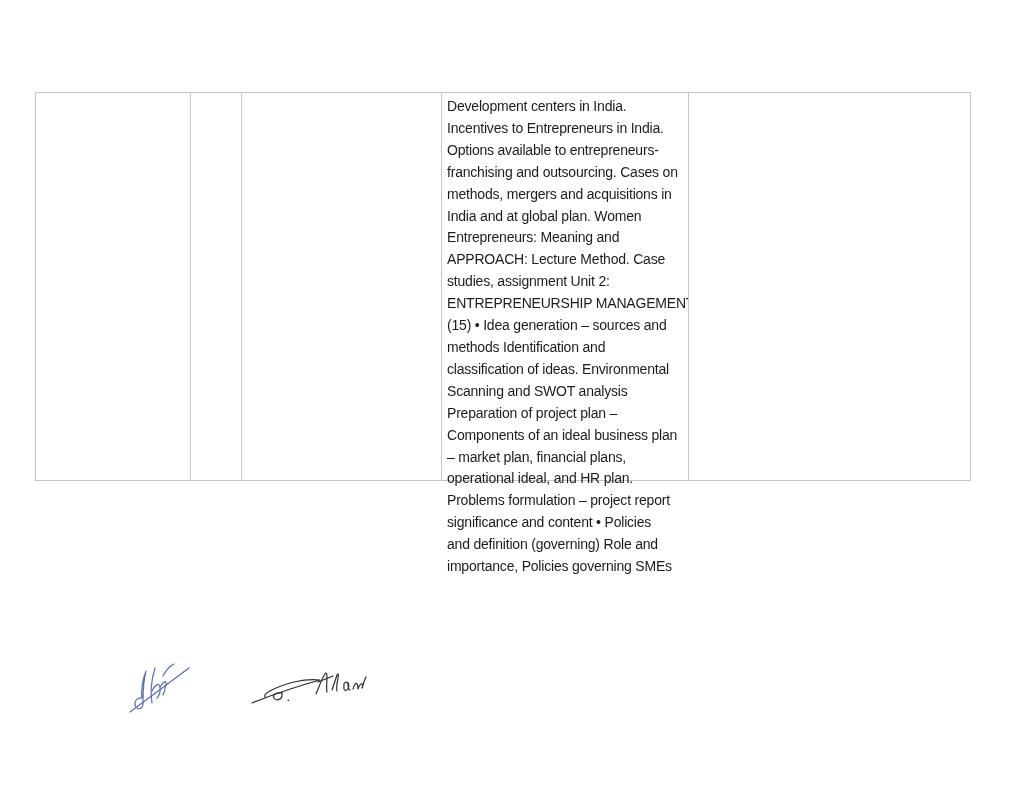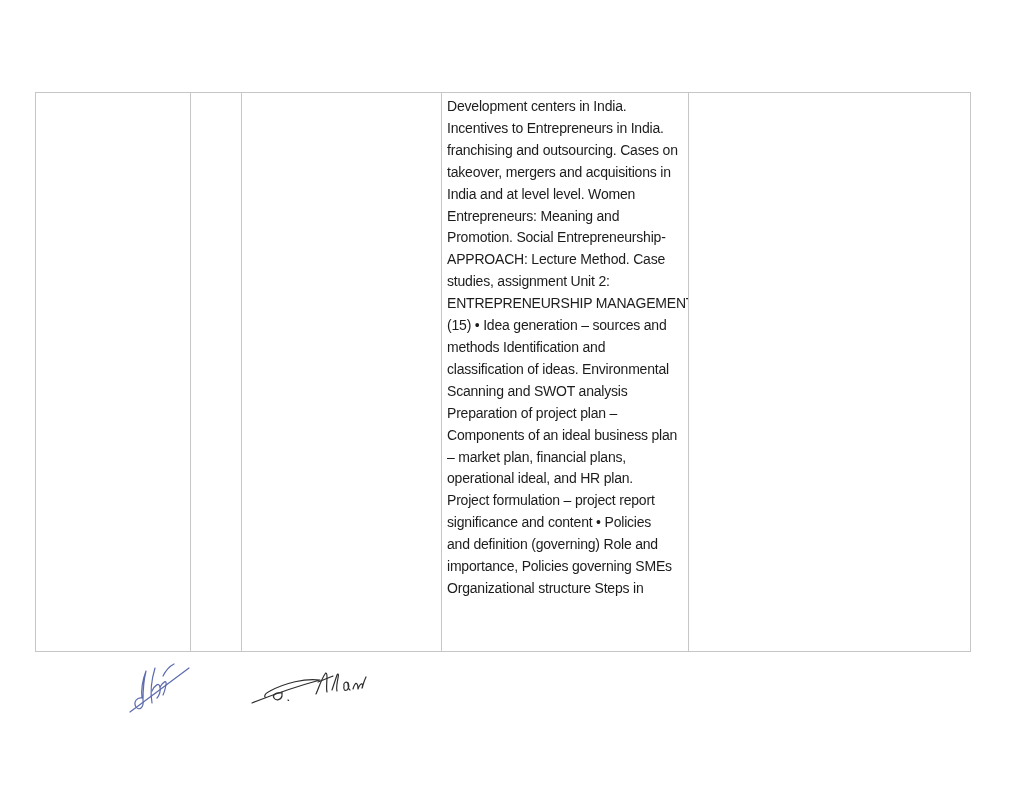--- a/index.html
+++ b/index.html
@@ -17,21 +17,21 @@
   .page {
     position: absolute;
     inset: 0;
     background: #ffffff;
   }
   .doc-table {
     position: absolute;
     left: 35px;
     top: 92px;
     width: 936px;
-    height: 560px;
+    height: 389px;
     box-sizing: border-box;
     border: 1px solid #c6c6c6;
     display: flex;
     background: #ffffff;
   }
   .cell {
     box-sizing: border-box;
     height: 100%;
     border-left: 1px solid #c6c6c6;
   }
@@ -64,41 +64,40 @@
 <div class="page">
 
   <div class="doc-table">
     <div class="cell col-1"></div>
     <div class="cell col-2"></div>
     <div class="cell col-3"></div>
     <div class="cell col-4">
       <div class="cell-text">
           <div class="text-line">Development centers in India.</div>
           <div class="text-line">Incentives to Entrepreneurs in India.</div>
+          <div class="text-line">Options available to entrepreneurs-</div>
           <div class="text-line">franchising and outsourcing. Cases on</div>
-          <div class="text-line">takeover, mergers and acquisitions in</div>
-          <div class="text-line">India and at level level. Women</div>
+          <div class="text-line">methods, mergers and acquisitions in</div>
+          <div class="text-line">India and at global plan. Women</div>
           <div class="text-line">Entrepreneurs: Meaning and</div>
-          <div class="text-line">Promotion. Social Entrepreneurship-</div>
           <div class="text-line">APPROACH: Lecture Method. Case</div>
           <div class="text-line">studies, assignment Unit 2:</div>
           <div class="text-line">ENTREPRENEURSHIP MANAGEMENT</div>
           <div class="text-line">(15) • Idea generation – sources and</div>
           <div class="text-line">methods Identification and</div>
           <div class="text-line">classification of ideas. Environmental</div>
           <div class="text-line">Scanning and SWOT analysis</div>
           <div class="text-line">Preparation of project plan –</div>
           <div class="text-line">Components of an ideal business plan</div>
           <div class="text-line">– market plan, financial plans,</div>
           <div class="text-line">operational ideal, and HR plan.</div>
-          <div class="text-line">Project formulation – project report</div>
+          <div class="text-line">Problems formulation – project report</div>
           <div class="text-line">significance and content • Policies</div>
           <div class="text-line">and definition (governing) Role and</div>
           <div class="text-line">importance, Policies governing SMEs</div>
-          <div class="text-line">Organizational structure Steps in</div>
         </div>
     </div>
     <div class="cell col-5"></div>
   </div>
 
   <svg id="sig-left" class="signature-svg" viewBox="120 655 80 70" xmlns="http://www.w3.org/2000/svg">
     <g fill="none" stroke-width="1.2" stroke-linecap="round" stroke-linejoin="round" stroke="#5c6bad">
       <path d="M 130 712 L 189 668"></path>
       <path d="M 146 671 C 143 679, 141 690, 142 698 C 137 697, 133 702, 136 707 C 139 711, 144 708, 143 700 C 143 693, 144 679, 146 671"></path>
       <path d="M 155 668 C 152 678, 150 692, 152 703"></path>

